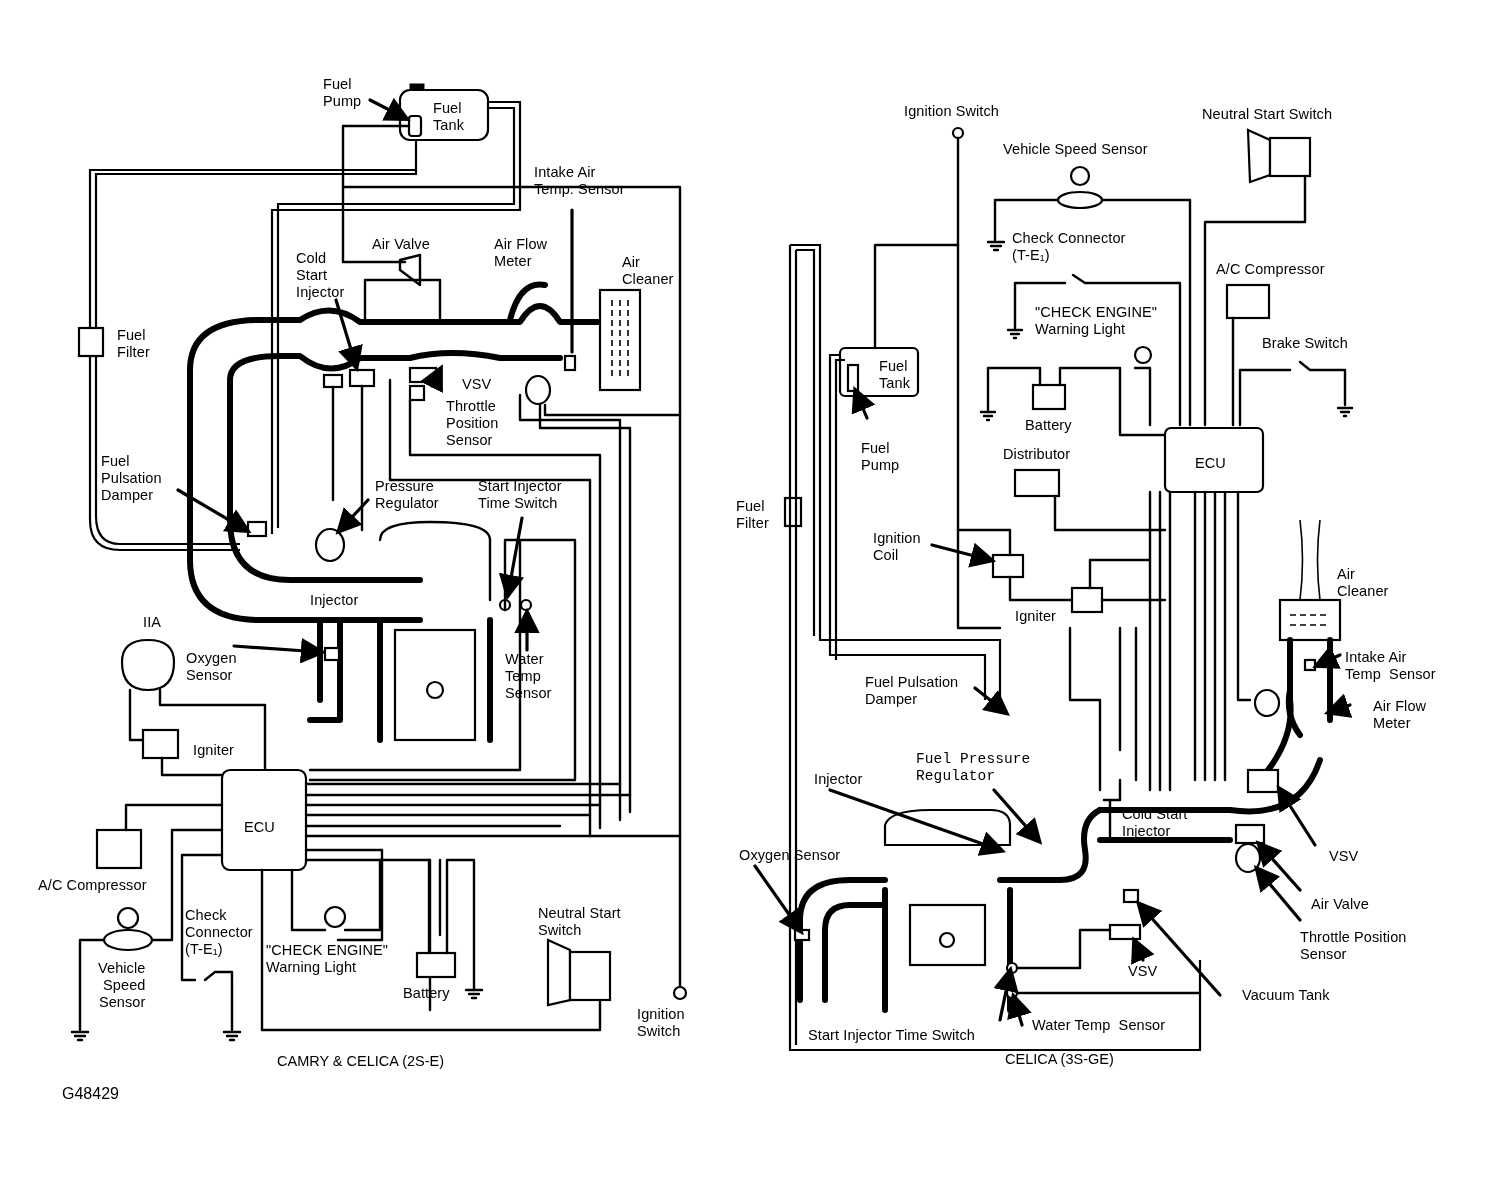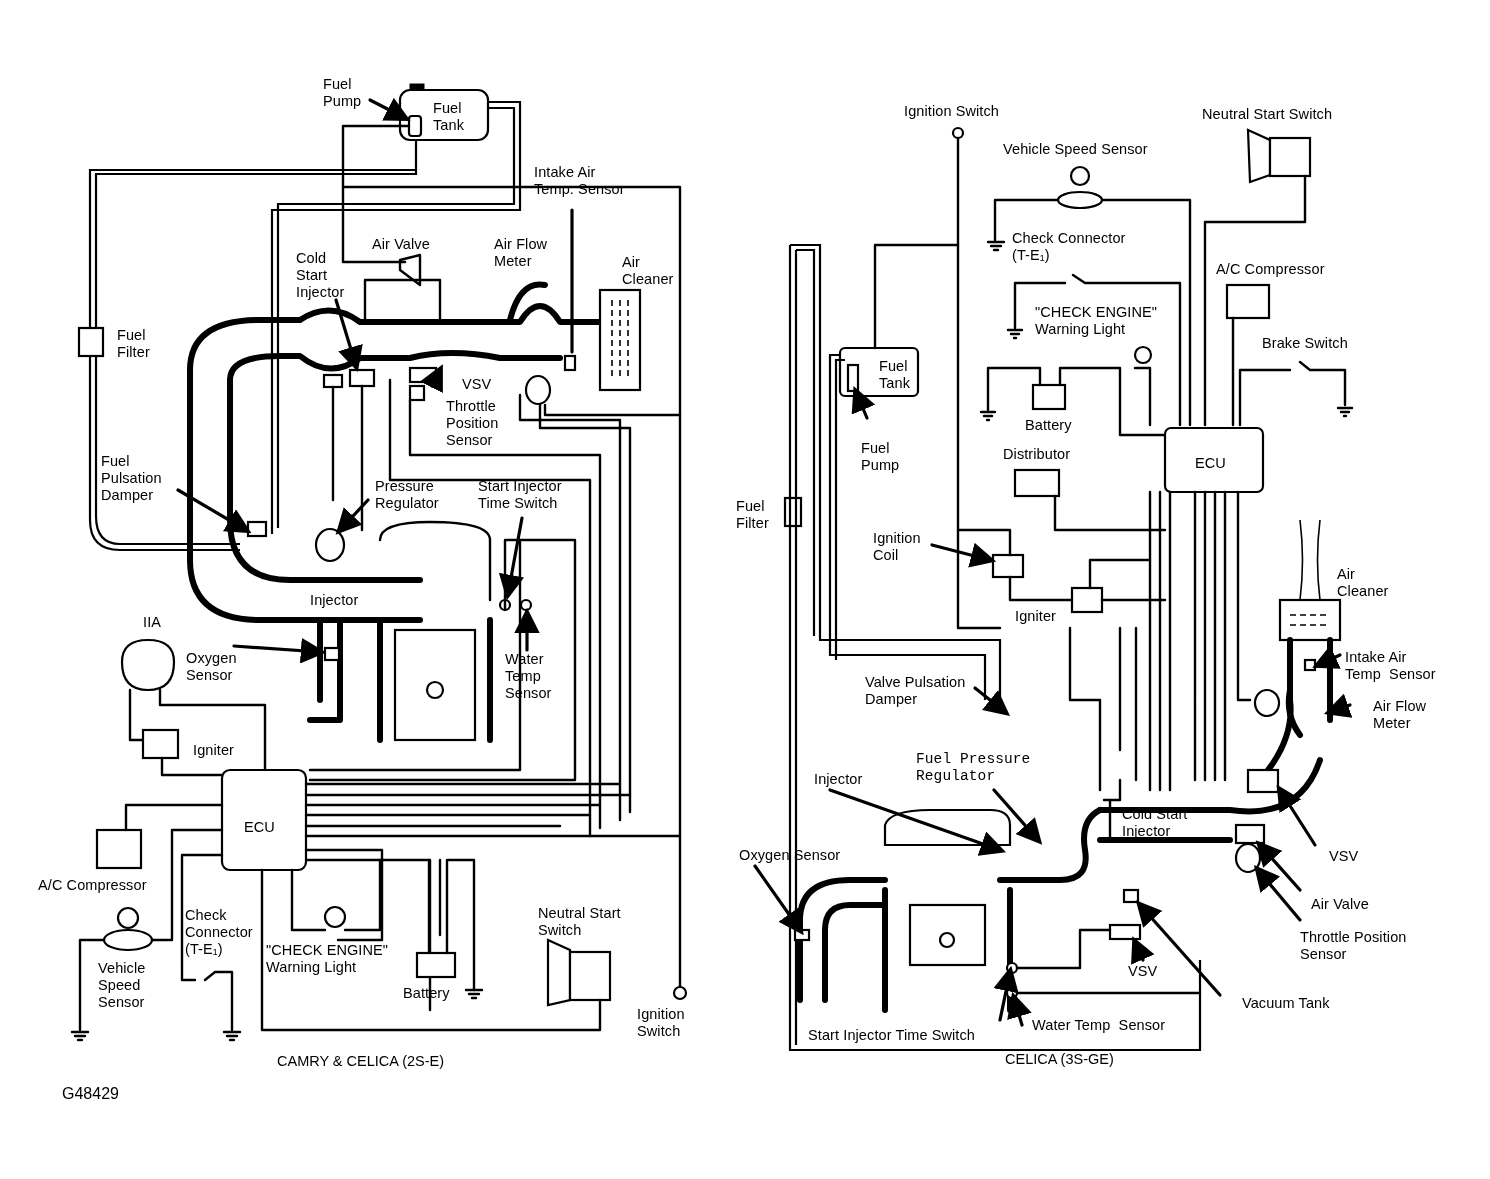--- a/index.html
+++ b/index.html
@@ -252,21 +252,21 @@
 Sensor</div>
 <div class="lbl" style="left:505px;top:651px;">Water
 Temp
 Sensor</div>
 <div class="lbl" style="left:193px;top:742px;">Igniter</div>
 <div class="lbl" style="left:244px;top:819px;">ECU</div>
 <div class="lbl" style="left:38px;top:877px;">A/C Compressor</div>
 <div class="lbl" style="left:185px;top:907px;">Check
 Connector
 (T-E₁)</div>
-<div class="lbl" style="left:98px;top:960px;">Vehicle
+<div class="lbl" style="left:98px;top:960px;text-align:right;">Vehicle
 Speed
 Sensor</div>
 <div class="lbl" style="left:266px;top:942px;">"CHECK ENGINE"
 Warning Light</div>
 <div class="lbl" style="left:403px;top:985px;">Battery</div>
 <div class="lbl" style="left:538px;top:905px;">Neutral Start
 Switch</div>
 <div class="lbl" style="left:637px;top:1006px;">Ignition
 Switch</div>
 <div class="caption" style="left:277px;top:1053px;">CAMRY &amp; CELICA (2S-E)</div>
@@ -291,31 +291,31 @@
 Filter</div>
 <div class="lbl" style="left:873px;top:530px;">Ignition
 Coil</div>
 <div class="lbl" style="left:1015px;top:608px;">Igniter</div>
 <div class="lbl" style="left:1337px;top:566px;">Air
 Cleaner</div>
 <div class="lbl" style="left:1345px;top:649px;">Intake Air
 Temp  Sensor</div>
 <div class="lbl" style="left:1373px;top:698px;">Air Flow
 Meter</div>
-<div class="lbl" style="left:865px;top:674px;">Valve Pulsation
+<div class="lbl" style="left:865px;top:674px;">Fuel Pulsation
 Damper</div>
 <div class="lbl" style="left:916px;top:751px;font-family:Liberation Mono, monospace;">Fuel Pressure
 Regulator</div>
 <div class="lbl" style="left:814px;top:771px;">Injector</div>
 <div class="lbl" style="left:1122px;top:806px;">Cold Start
 Injector</div>
 <div class="lbl" style="left:1329px;top:848px;">VSV</div>
 <div class="lbl" style="left:739px;top:847px;">Oxygen Sensor</div>
 <div class="lbl" style="left:1311px;top:896px;">Air Valve</div>
 <div class="lbl" style="left:1300px;top:929px;">Throttle Position
 Sensor</div>
 <div class="lbl" style="left:1128px;top:963px;">VSV</div>
-<div class="lbl" style="left:1242px;top:987px;margin-top:8px;">Vacuum Tank</div>
+<div class="lbl" style="left:1242px;top:987px;">Vacuum Tank</div>
 <div class="lbl" style="left:1032px;top:1017px;">Water Temp  Sensor</div>
 <div class="lbl" style="left:808px;top:1027px;">Start Injector Time Switch</div>
 <div class="caption" style="left:1005px;top:1051px;text-align:center;">CELICA (3S-GE)</div>
 
 <div class="figcode" style="left:62px;top:1085px;">G48429</div>
 
 </body></html>

